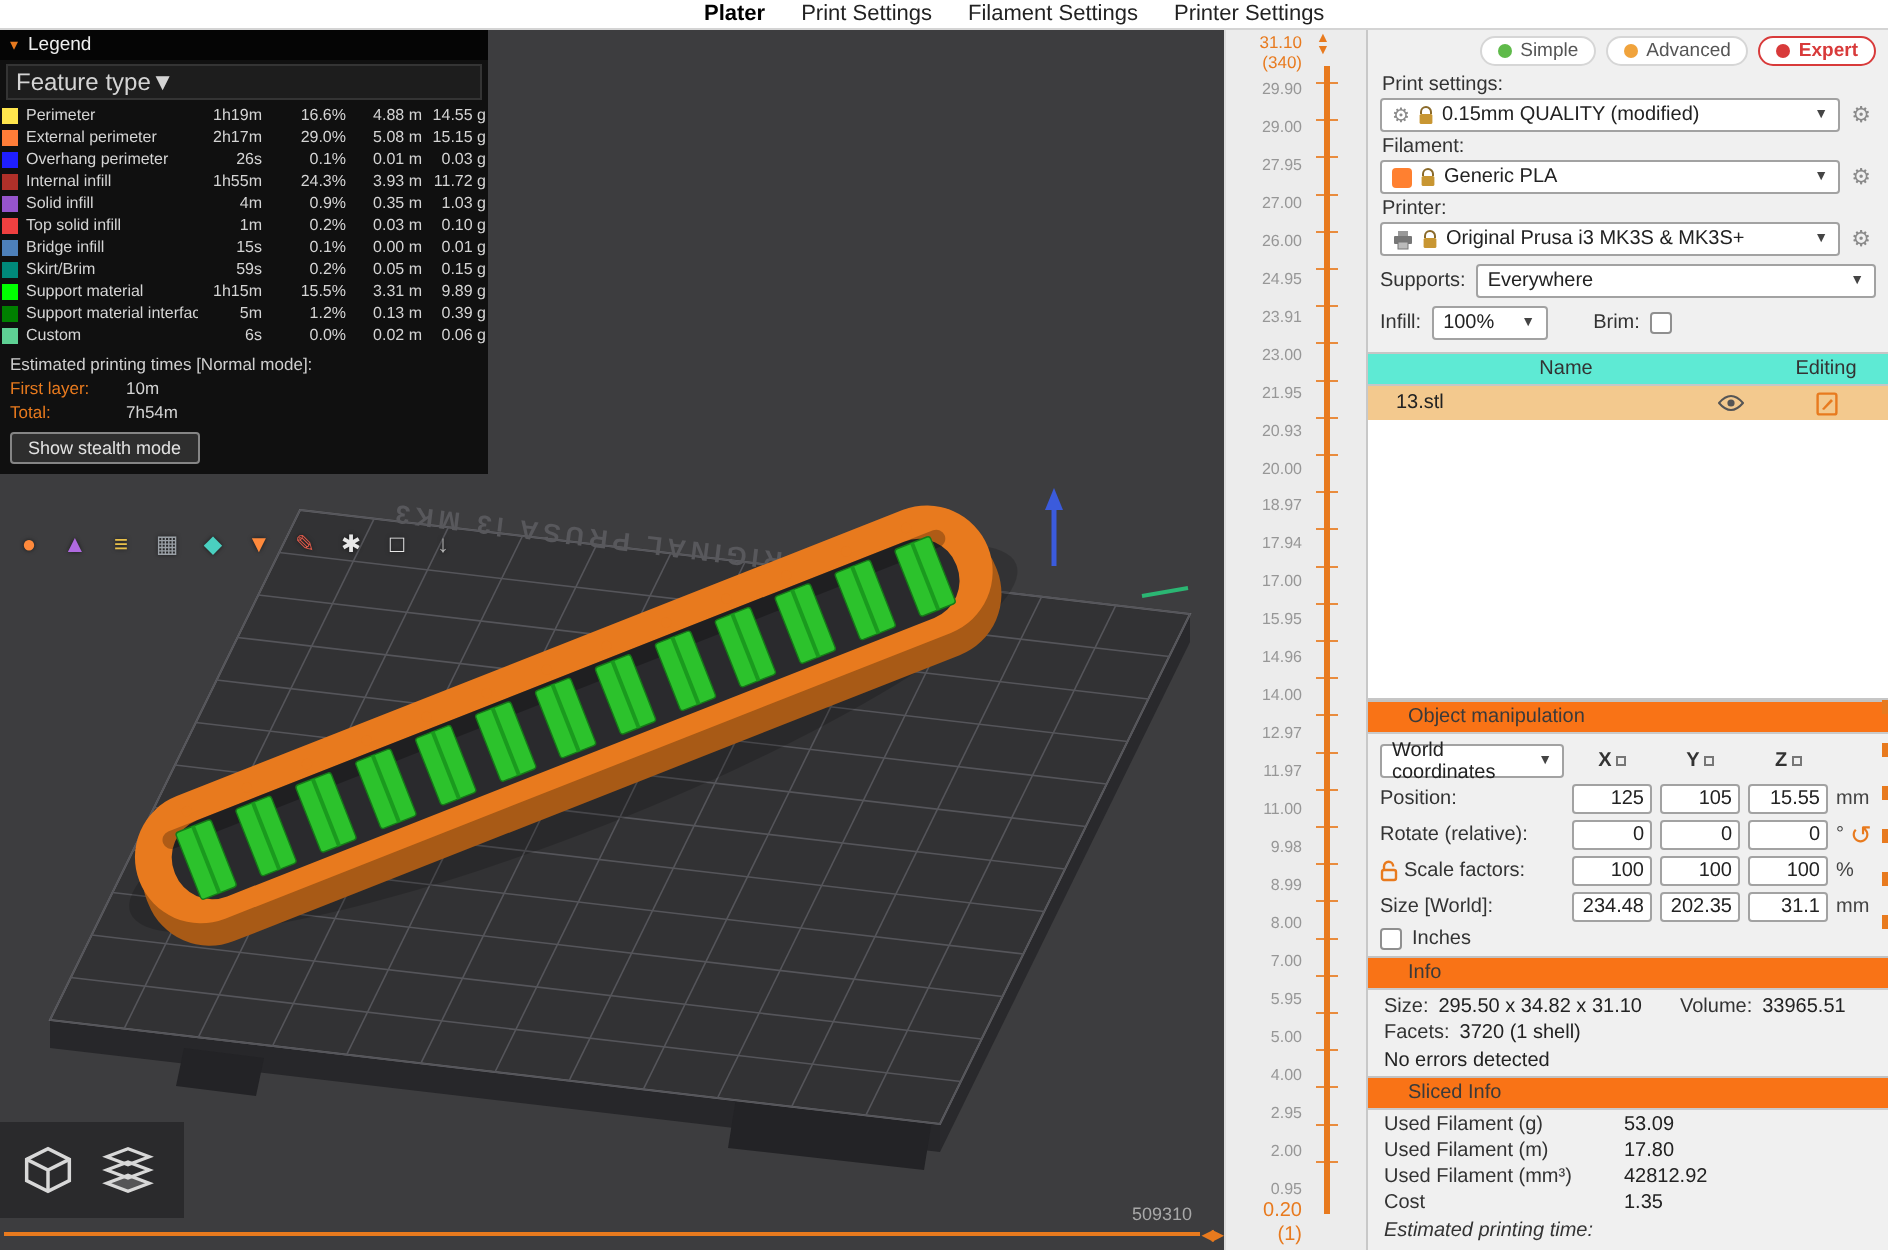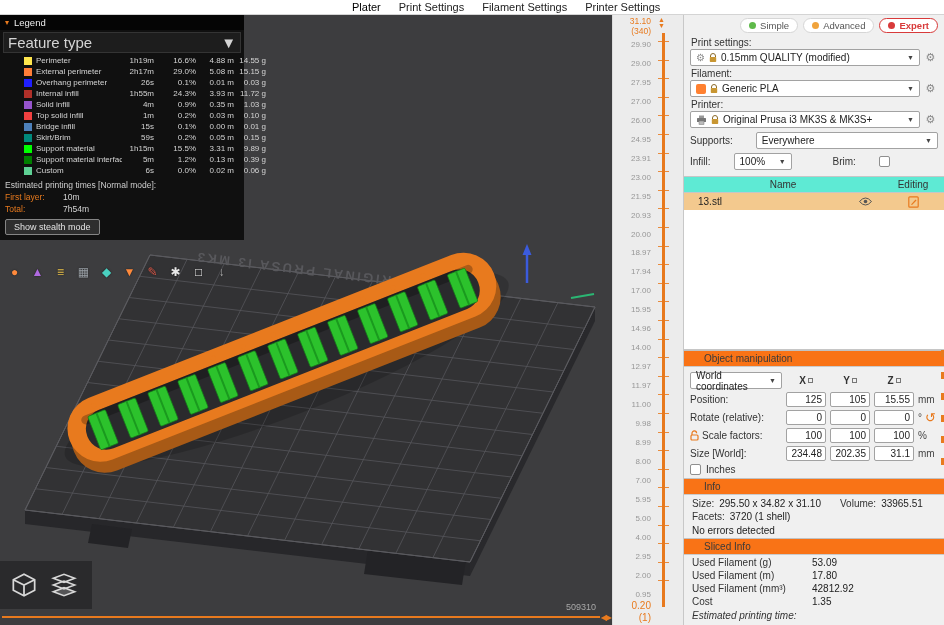--- a/index.html
+++ b/index.html
@@ -4,38 +4,38 @@
 <style>
   * { box-sizing: border-box; margin: 0; padding: 0; }
   html,body { width:944px; height:625px; }
   body { position:relative; font-family:"Liberation Sans",sans-serif; background:#ececec; overflow:hidden; color:#222; }
 
   
   .tabbar { position:absolute; top:0; left:0; right:0; height:15px; background:#ffffff;
             border-bottom:1px solid #d4d4d4; display:flex; gap:18px; align-items:center;
             padding-left:352px; font-size:11px; color:#222; }
   .tab { cursor:pointer; white-space:nowrap; }
-  .tab.active { font-weight:normal; color:#000; }
+  .tab.active { font-weight:bold; color:#000; }
 
   
   .viewport { position:absolute; left:0; top:15px; width:612px; height:610px; background:#3d3d3f; overflow:hidden; }
 
   
   .legend { position:absolute; left:0; top:0; width:244px; background:rgba(10,10,10,0.88);
             color:#d4d4d4; padding-bottom:5px; }
   .legend-title { display:flex; align-items:center; gap:5px; background:#050505; padding:2px 5px;
                   font-size:9.5px; color:#ededed; }
   .tri { color:#e87a1e; font-size:8px; }
-  .legend-feature { display:flex; align-items:center; justify-content:space-between; background:#1d1d1d;
-                    margin:2px 3px; padding:1px 4px; font-size:15px; border:1px solid #343434; }
+  .legend-feature { display:flex; align-items:center; justify-content:flex-start; background:#1d1d1d;
+                    margin:2px 3px; padding:1px 4px; font-size:12px; border:1px solid #343434; }
   .legend-colhead { display:grid; grid-template-columns:98px 32px 42px 70px; font-size:8px; color:#b8b8b8; padding:2px 3px 1px; }
   .legend-colhead .c1,.legend-colhead .c2 { text-align:right; }
   .legend-colhead .c3 { text-align:center; }
   .legend-row { display:grid; grid-template-columns:98px 32px 42px 38px 32px; font-size:8px;
-                padding:1px 12px; align-items:center; cursor:pointer;margin-left:12px; }
+                padding:1px 1px; align-items:center; cursor:pointer; }
   .lname { display:flex; align-items:center; gap:4px; white-space:nowrap; overflow:hidden; }
   .sw { width:8px; height:8px; flex:none; display:inline-block; }
   .num { text-align:right; }
   .legend-est { padding:4px 5px 1px; font-size:8.5px; color:#cfcfcf; }
   .legend-kv { display:flex; gap:6px; padding:1px 5px; font-size:8.5px; }
   .legend-kv .k { color:#e87a1e; width:52px; flex:none; }
   .stealth { margin:4px 5px 0; background:#2e2e2e; border:1px solid #858585; color:#e2e2e2;
              font-size:9px; padding:2px 8px; border-radius:2px; font-family:inherit; cursor:pointer; }
 
   
@@ -77,21 +77,21 @@
 
   .flabel { margin:2px 7px 1px; font-size:10px; color:#333; }
   .combo-row { display:flex; align-items:center; gap:3px; margin:0 6px; }
   .combo { height:17px; background:#fff; border:1px solid #a2a2a2; border-radius:2px; flex:1;
            display:flex; align-items:center; gap:4px; padding:0 5px; font-size:10px; color:#222; cursor:pointer; }
   .caret { margin-left:auto; font-size:7px; color:#444; }
   .gearbtn { width:15px; text-align:center; font-size:11px; color:#8a8a8a; cursor:pointer; }
   .gear-in { font-size:10px; color:#8a8a8a; }
   .filswatch { width:10px; height:10px; border-radius:2px; flex:none; }
 
-  .opt-row { display:flex; align-items:center; gap:23px; margin:4px 6px 0; font-size:10px; color:#333; }
+  .opt-row { display:flex; align-items:center; gap:5px; margin:4px 6px 0; font-size:10px; color:#333; }
   .combo.small { flex:none; width:58px; }
   .cb { width:11px; height:11px; border:1px solid #8f8f8f; background:#fff; border-radius:2px;
         display:inline-block; cursor:pointer; flex:none; }
 
   .obj-head { display:grid; grid-template-columns:1fr 62px; background:#5eead4; margin-top:6px;
               border-top:1px solid #c6c6c6; border-bottom:1px solid #c6c6c6; padding:2px 0;
               font-size:10px; color:#333; text-align:center; }
   .obj-list { background:#fff; height:157px; border-bottom:1px solid #c6c6c6; }
   .obj-row { display:grid; grid-template-columns:1fr 34px 62px; align-items:center; height:17px;
              background:#f3c98e; font-size:10px; padding-left:14px; cursor:pointer; }

